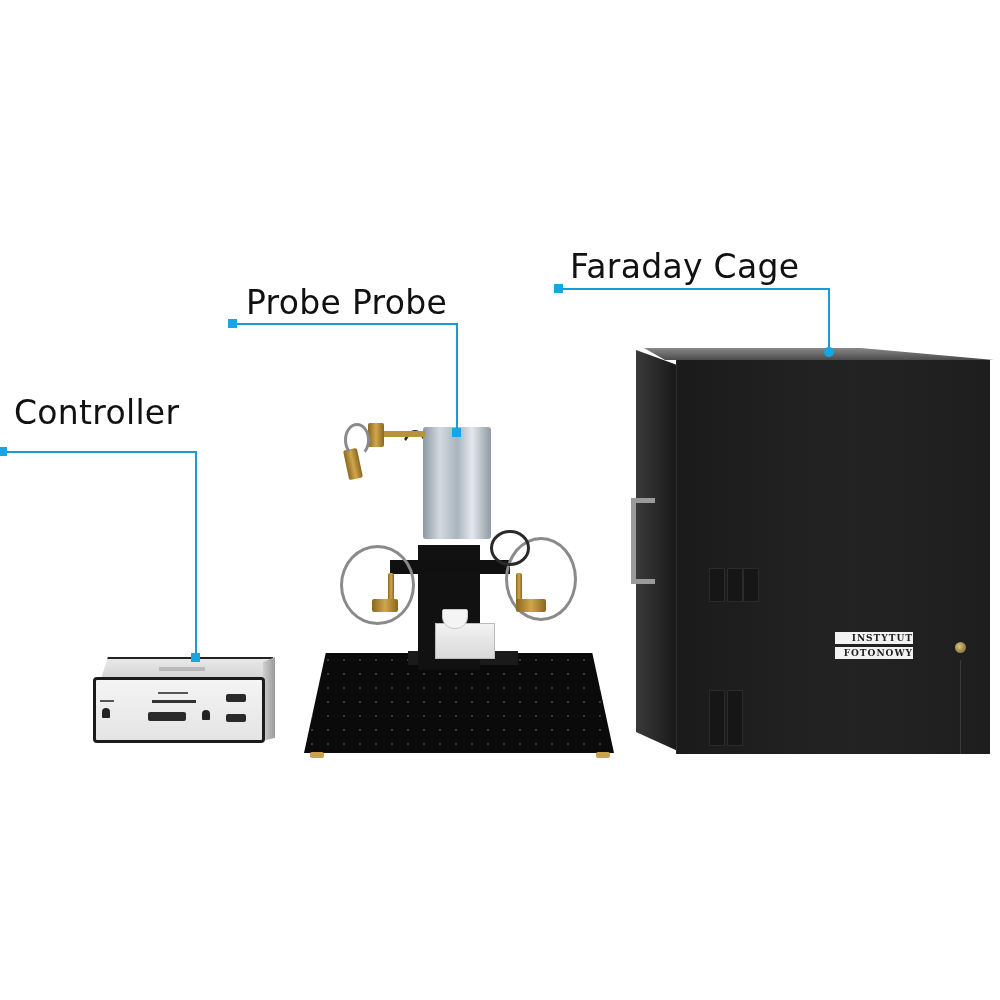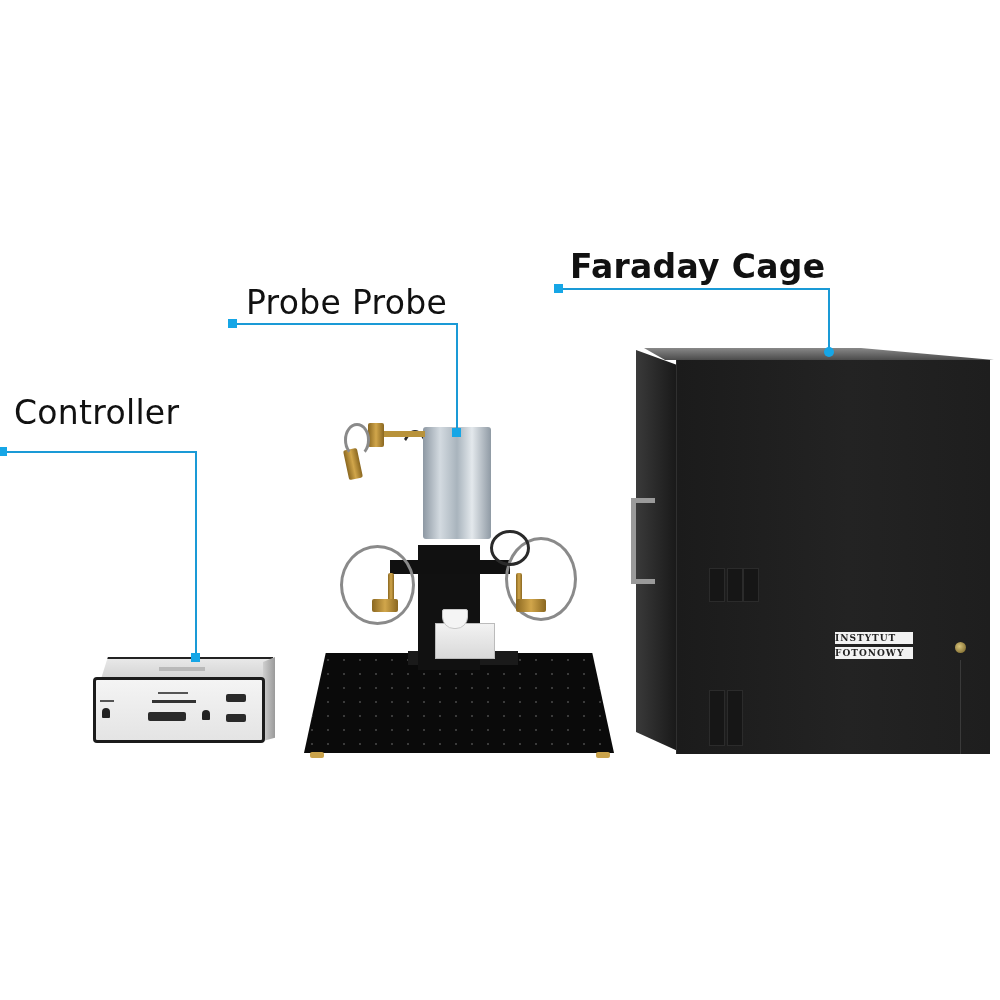--- a/index.html
+++ b/index.html
@@ -82,21 +82,21 @@
       position: absolute; left: 40px; top: 12px; width: 314px; height: 394px;
       background: linear-gradient(90deg, #1b1b1b 0%, #232323 55%, #1e1e1e 100%);
       border-left: 1px solid #2f2f2f;
     }
     .handle { position: absolute; left: -5px; top: 150px; width: 24px; height: 86px; border: 5px solid #9a9a9a; border-right: none; }
     .vent { position: absolute; width: 16px; height: 34px; background: #161616; border: 1px solid #2b2b2b; }
     .plaque { position: absolute; left: 158px; top: 272px; width: 78px; height: 30px; }
     .plaque-line {
       display: block; height: 12px; background: #f2f2f2; margin-bottom: 3px;
       font-family: "DejaVu Serif", serif; font-size: 9px; line-height: 12px; font-weight: bold;
-      color: #222; text-align: left; letter-spacing: 1px; overflow: hidden;
+      color: #222; text-align: right; letter-spacing: 1px; overflow: hidden;
     }
     .knob { position: absolute; left: 278px; top: 282px; width: 11px; height: 11px; border-radius: 50%; background: radial-gradient(circle at 40% 40%, #d8c37a, #6e5a20); }
     .door-seam { position: absolute; left: 283px; top: 300px; width: 1px; height: 94px; background: #3a3a3a; }
   </style>
 </head>
 <body>
 
 <div class="stage">
 
   <div class="controller">
@@ -168,19 +168,19 @@
   <div class="line" style="left:195px;top:451px;width:2px;height:207px;"></div>
   <div class="marker" style="left:-2px;top:447px;"></div>
   <div class="marker" style="left:191px;top:653px;"></div>
 
   <div class="label" style="left:246px;top:286px;">Probe Probe</div>
   <div class="line" style="left:233px;top:323px;width:225px;height:2px;"></div>
   <div class="line" style="left:456px;top:323px;width:2px;height:110px;"></div>
   <div class="marker" style="left:228px;top:319px;"></div>
   <div class="marker" style="left:452px;top:428px;"></div>
 
-  <div class="label" style="left:570px;top:250px;font-weight:bold;">Faraday Cage</div>
+  <div class="label" style="left:570px;top:250px;">Faraday Cage</div>
   <div class="line" style="left:559px;top:288px;width:271px;height:2px;"></div>
   <div class="line" style="left:828px;top:288px;width:2px;height:64px;"></div>
   <div class="marker" style="left:554px;top:284px;"></div>
   <div class="marker" style="left:824px;top:347px;border-radius:50%;width:10px;height:10px;"></div>
 
 </div>
 
 </body></html>

